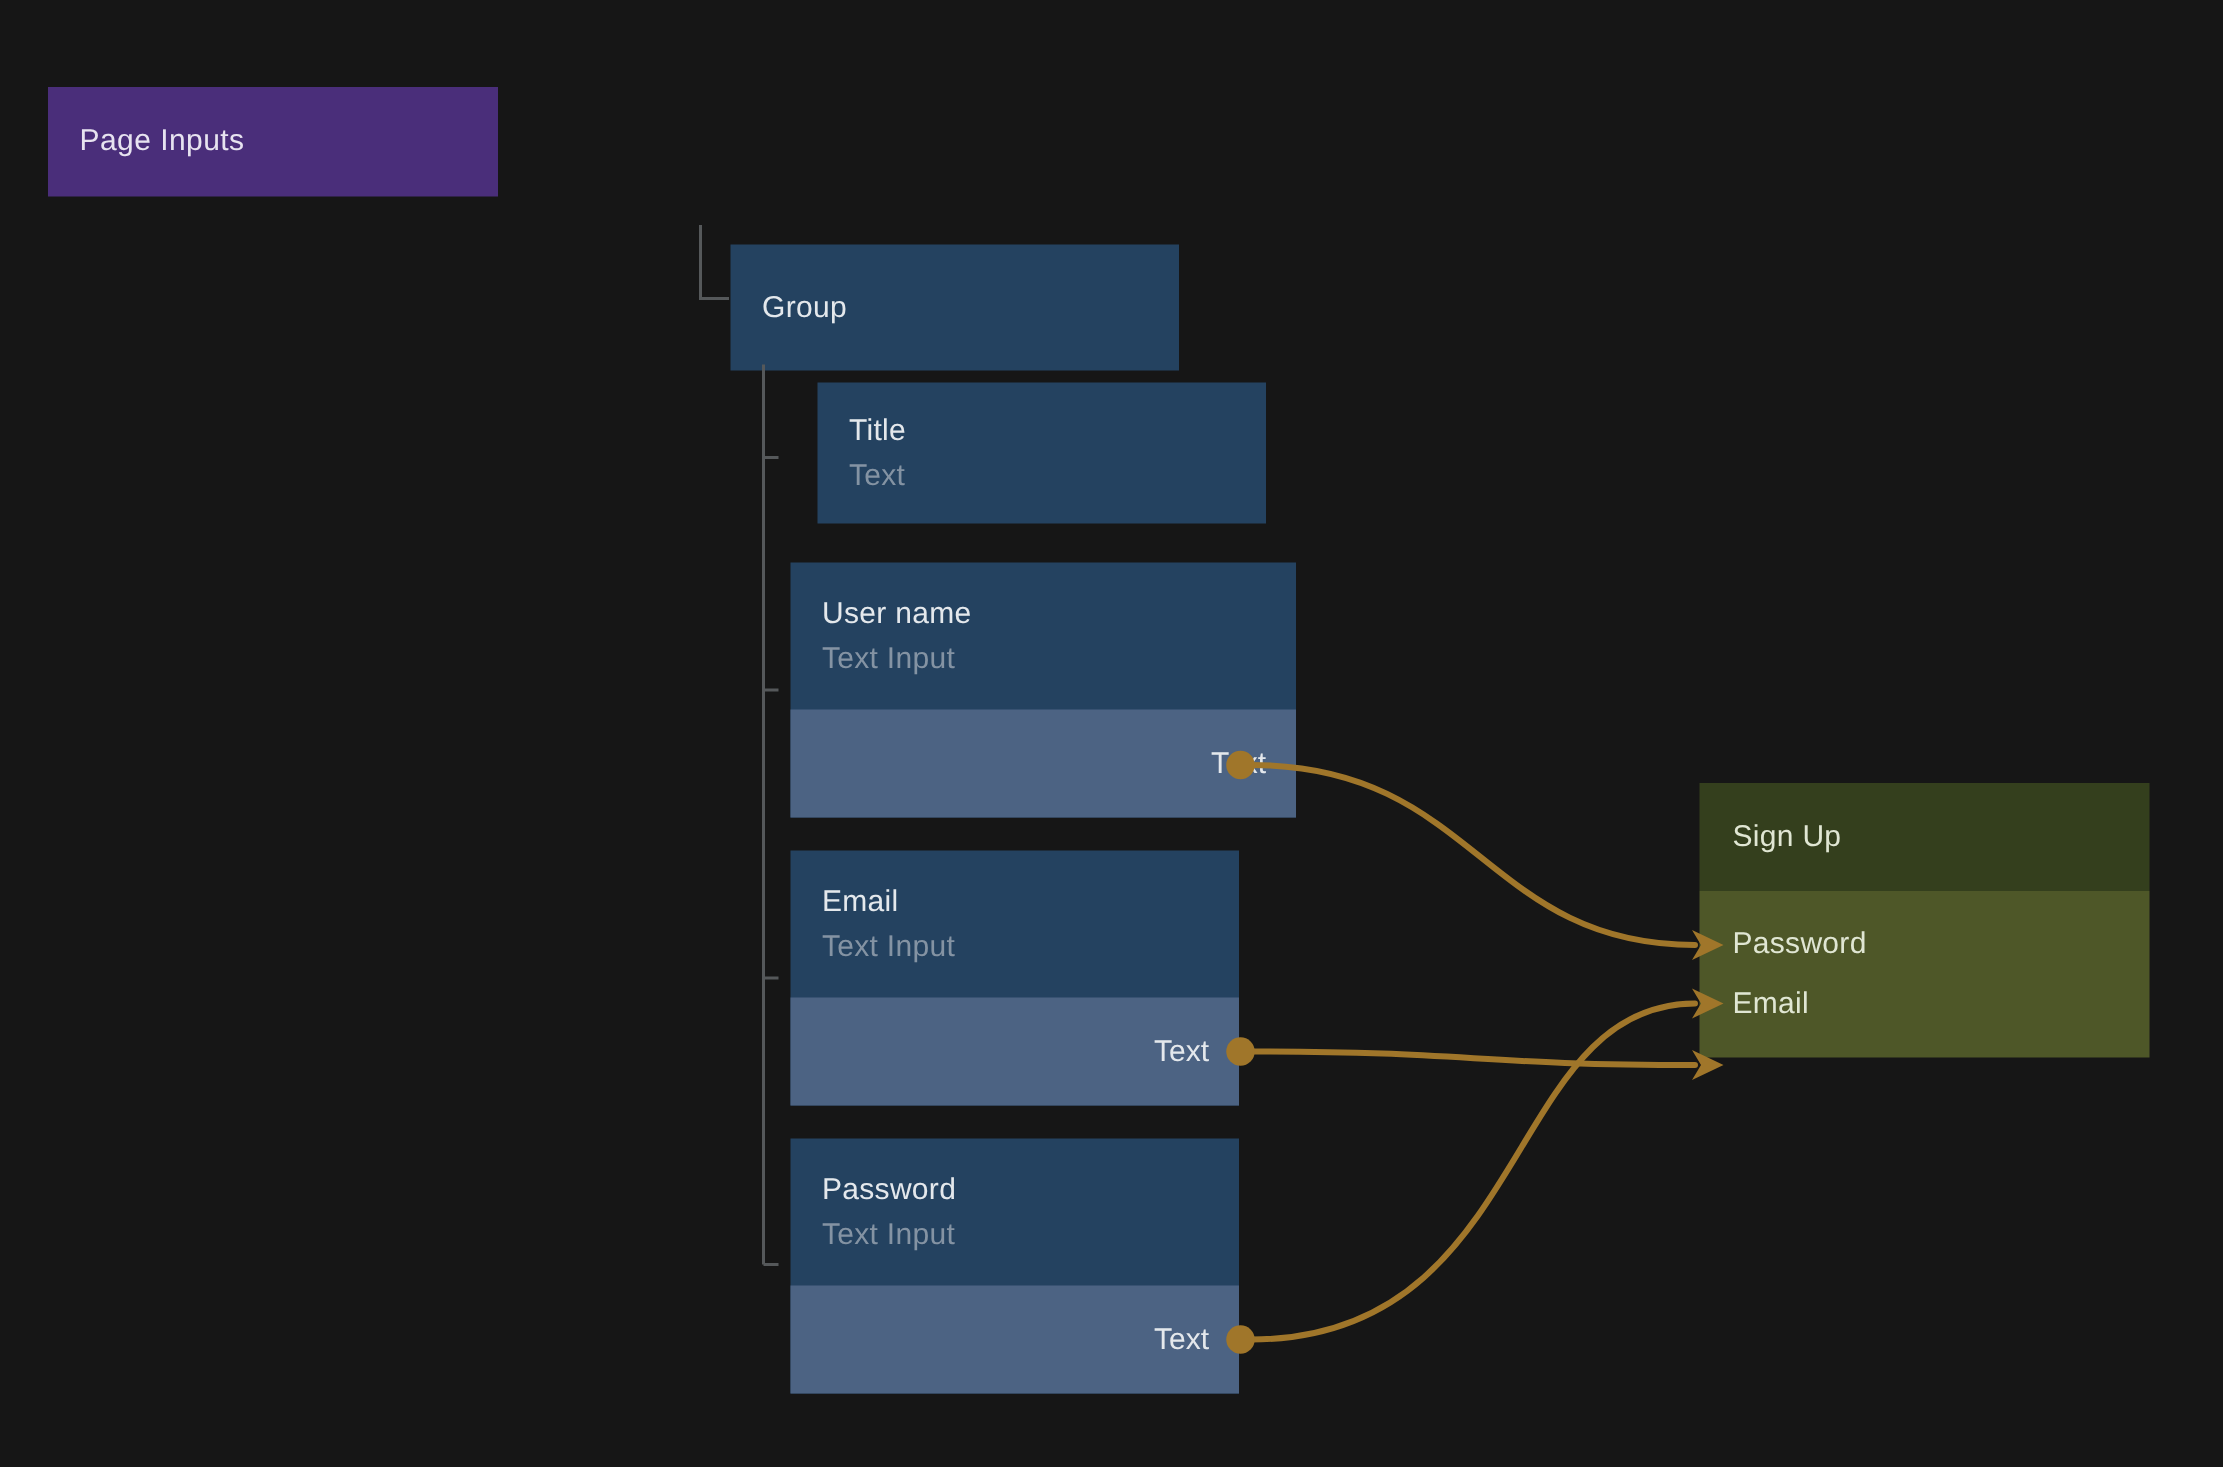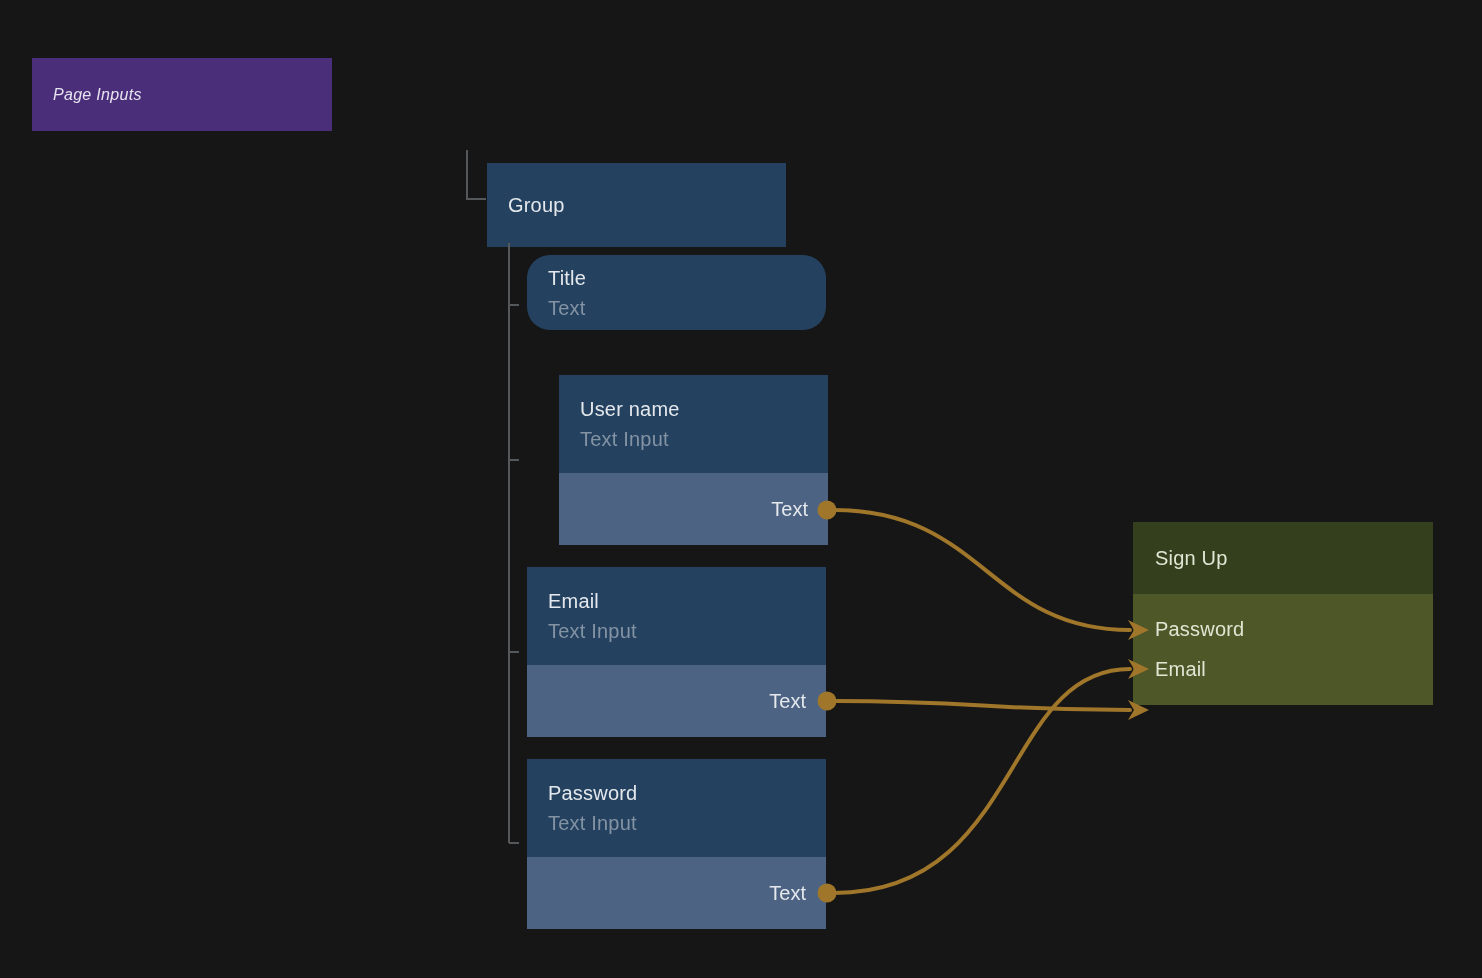--- a/index.html
+++ b/index.html
@@ -76,24 +76,23 @@
     left: 32px; top: 58px;
     width: 300px; height: 73px;
     background: var(--purple);
     display: flex;
     align-items: center;
     padding-left: 21px;
     z-index: 2;
     cursor: pointer;
   }
   .page-inputs-label {
-    font-size: 16px;
+    font-size: 20px;
     color: var(--purple-text);
     letter-spacing: 0.3px;
-    font-style: italic;
   }
   .signup {
     position: absolute;
     left: 1133px; top: 522px;
     width: 300px;
     z-index: 2;
     cursor: pointer;
   }
   .signup-head {
     height: 72px;
@@ -144,28 +143,28 @@
     <span class="page-inputs-label" data-interactable="false">Page Inputs</span>
   </div>
 
 
   <div class="node" style="left:487px; top:163px; width:299px; height:84px;" data-interactable="true">
     <div class="node-head">
       <div class="node-title" data-interactable="false">Group</div>
     </div>
   </div>
 
-  <div class="node" style="left:527px; top:255px; width:299px; height:75px;border-radius:23px;" data-interactable="true">
+  <div class="node" style="left:545px; top:255px; width:299px; height:94px;" data-interactable="true">
     <div class="node-head">
       <div class="node-title" data-interactable="false">Title</div>
       <div class="node-sub" data-interactable="false">Text</div>
     </div>
   </div>
 
-  <div class="node" style="left:527px; top:375px; width:269px;margin-left:32px;" data-interactable="true">
+  <div class="node" style="left:527px; top:375px; width:337px;" data-interactable="true">
     <div class="node-head" style="height:98px;">
       <div class="node-title" data-interactable="false">User name</div>
       <div class="node-sub" data-interactable="false">Text Input</div>
     </div>
     <div class="port-row" data-interactable="true">
       <span class="port-label" data-interactable="false">Text</span>
     </div>
   </div>
 
   <div class="node" style="left:527px; top:567px; width:299px;" data-interactable="true">

